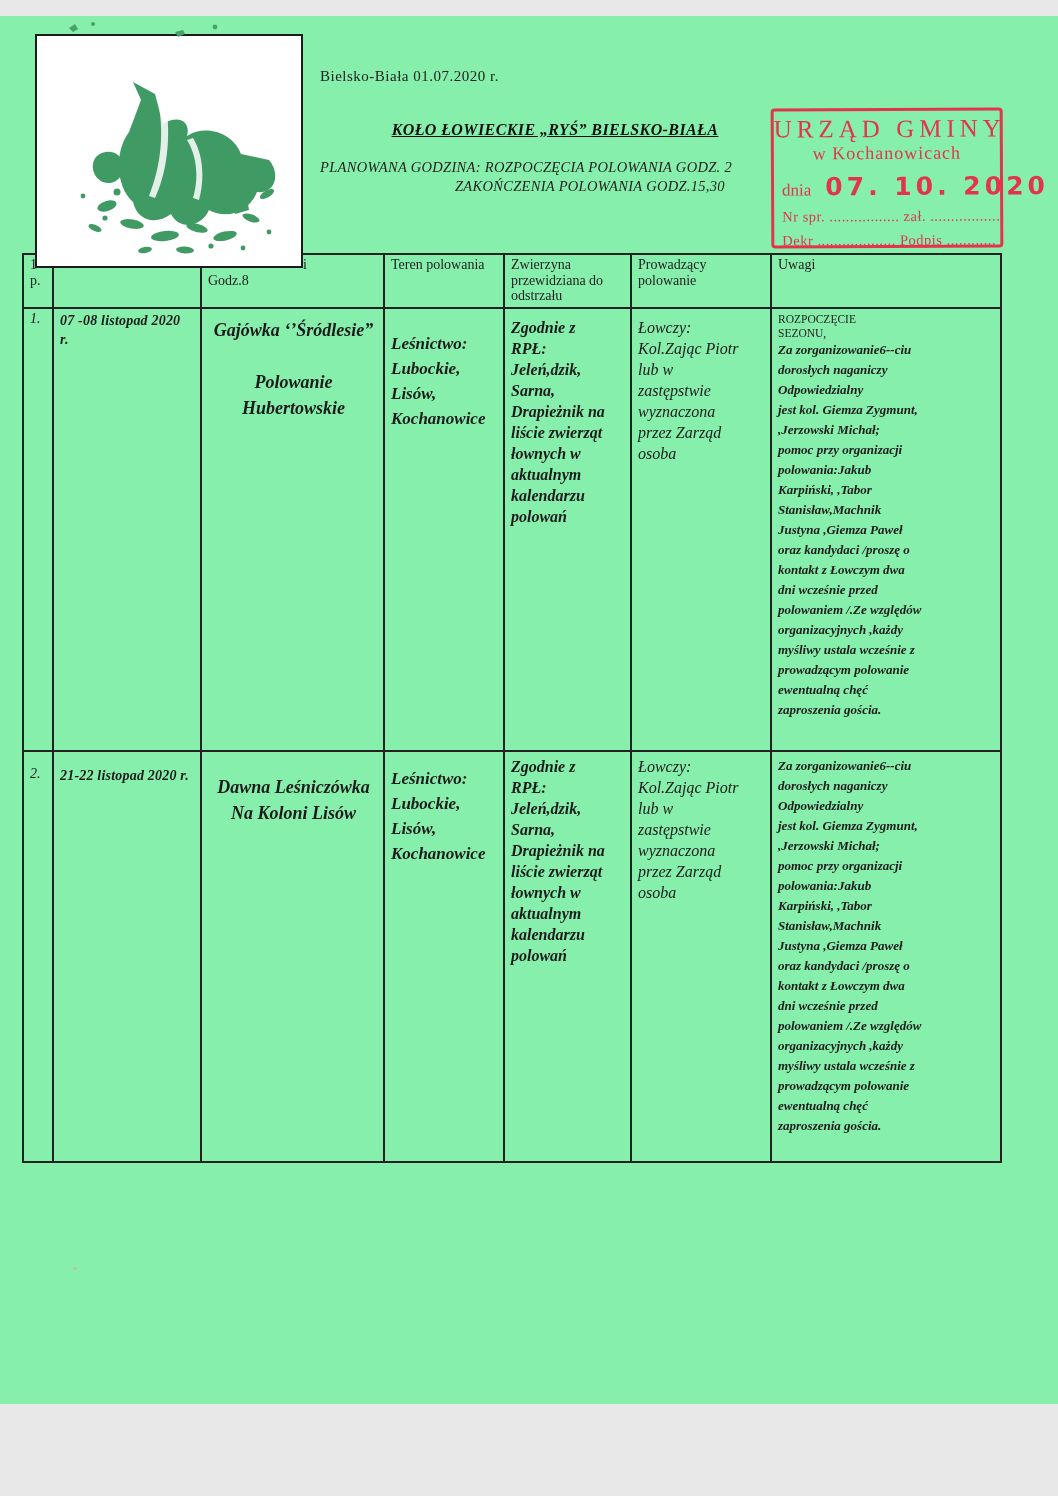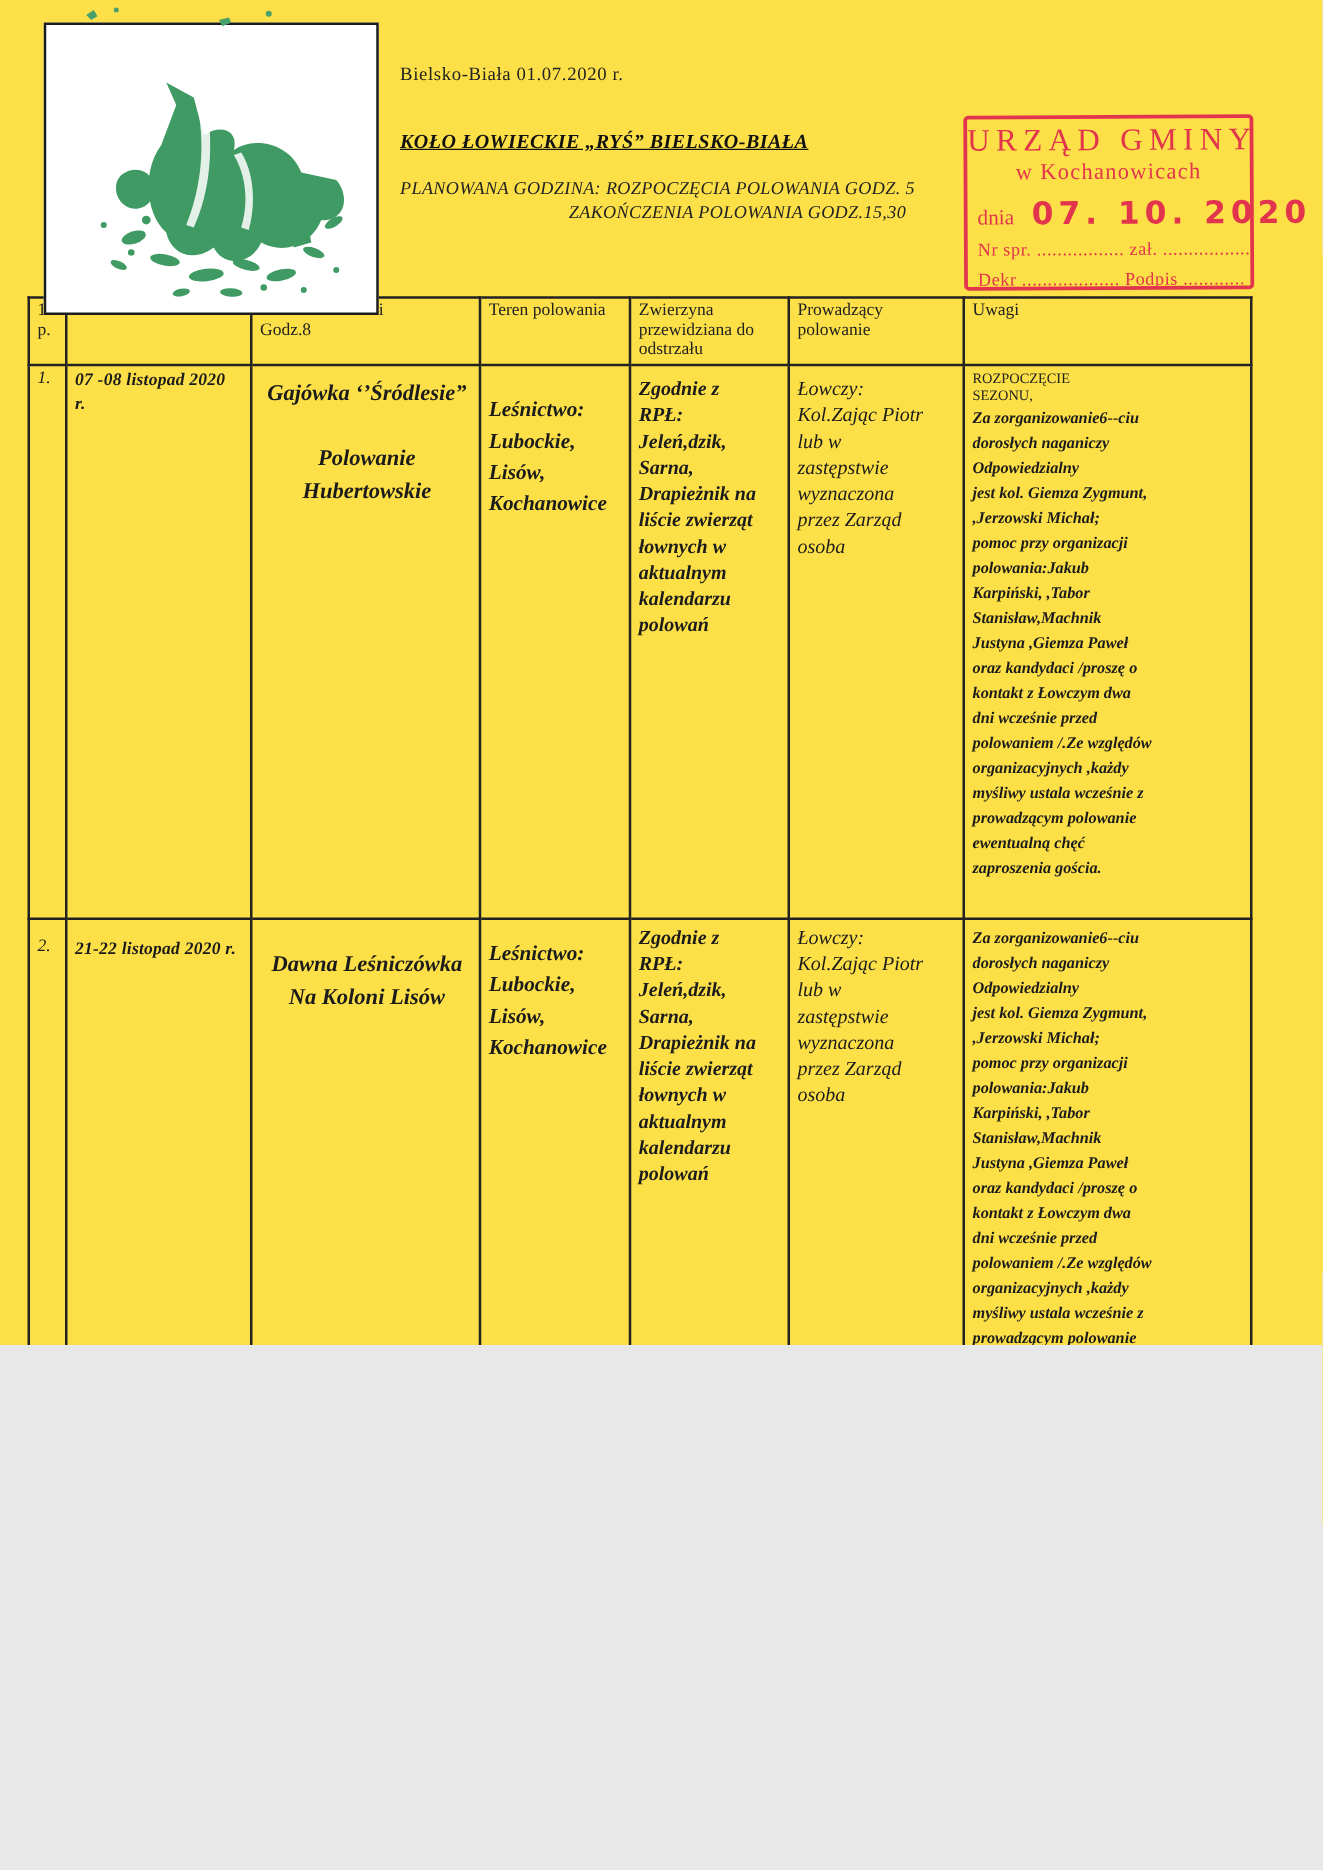--- a/index.html
+++ b/index.html
@@ -1,26 +1,26 @@
 <!DOCTYPE html>
 <html><head>
 <meta charset="utf-8">
 <style>
   html,body{margin:0;padding:0;background:#e8e8e8;}
   .page{
-    position:relative; width:1058px; height:1076px; background:#fde047;
+    position:relative; width:1058px; height:1388px; background:#86efac;
     font-family:"Liberation Serif", serif; color:#1b1b1b; overflow:hidden;
-    margin:0 auto;
+    margin:16px auto;
   }
   
   .hdr{position:absolute; left:320px; top:52px; width:470px;}
   .city-date{font-size:15px; letter-spacing:.5px; color:#222;}
   .club-title{
     margin-top:36px; font-size:16px; font-weight:bold; font-style:italic;
-    text-decoration:underline; letter-spacing:.4px; color:#111;
+    text-decoration:underline; letter-spacing:.4px; color:#111;text-align:center;
   }
   .subtitle{font-size:14.5px; font-style:italic; letter-spacing:.4px; margin-top:1px; color:#222;}
   .planned{font-size:14.5px; font-style:italic; letter-spacing:.3px; margin-top:2px; color:#222;}
   .planned2{margin-left:135px;}
   .hdr-gap{height:18px;}
   
   .logo-box{
     position:absolute; left:35px; top:18px; width:264px; height:230px;
     background:#ffffff; border:2px solid #1c1c1c; z-index:5;
   }
@@ -67,21 +67,21 @@
 </style>
 </head>
 <body>
 
 <div class="page">
 
   <div class="hdr">
     <div class="city-date">Bielsko-Biała   01.07.2020 r.</div>
     <div class="club-title">KOŁO  ŁOWIECKIE  „RYŚ” BIELSKO-BIAŁA</div>
     <div class="hdr-gap"></div>
-    <div class="planned">PLANOWANA  GODZINA:    ROZPOCZĘCIA POLOWANIA   GODZ. 5</div>
+    <div class="planned">PLANOWANA  GODZINA:    ROZPOCZĘCIA POLOWANIA   GODZ. 2</div>
     <div class="planned planned2">ZAKOŃCZENIA POLOWANIA   GODZ.15,30</div>
   </div>
 
   <svg class="logo-specks" width="200" height="22">
     <path d="M14,10 l6,-4 l3,5 l-5,3 z" fill="#4aa06a"></path>
     <circle cx="38" cy="6" r="2" fill="#4aa06a"></circle>
     <path d="M120,14 l8,-2 l2,4 l-7,3 z" fill="#4aa06a"></path>
     <circle cx="160" cy="9" r="2.4" fill="#4aa06a"></circle>
   </svg>
 

